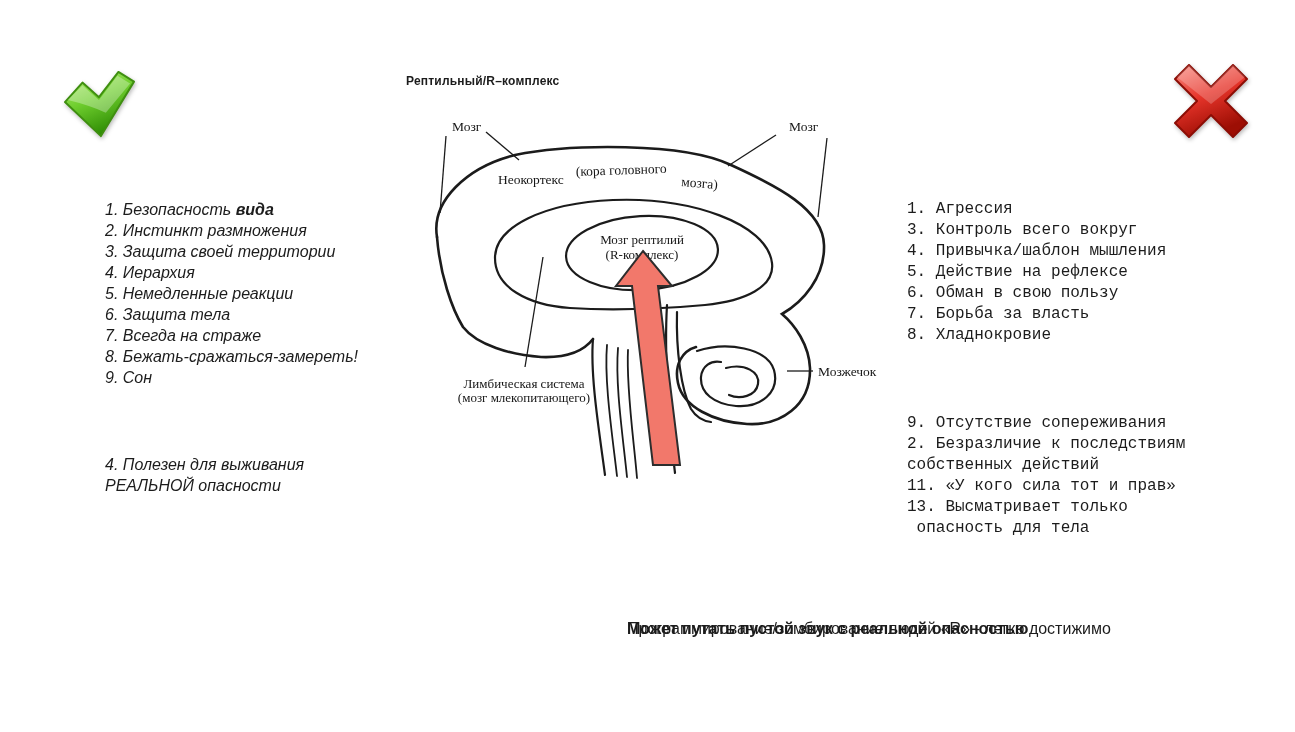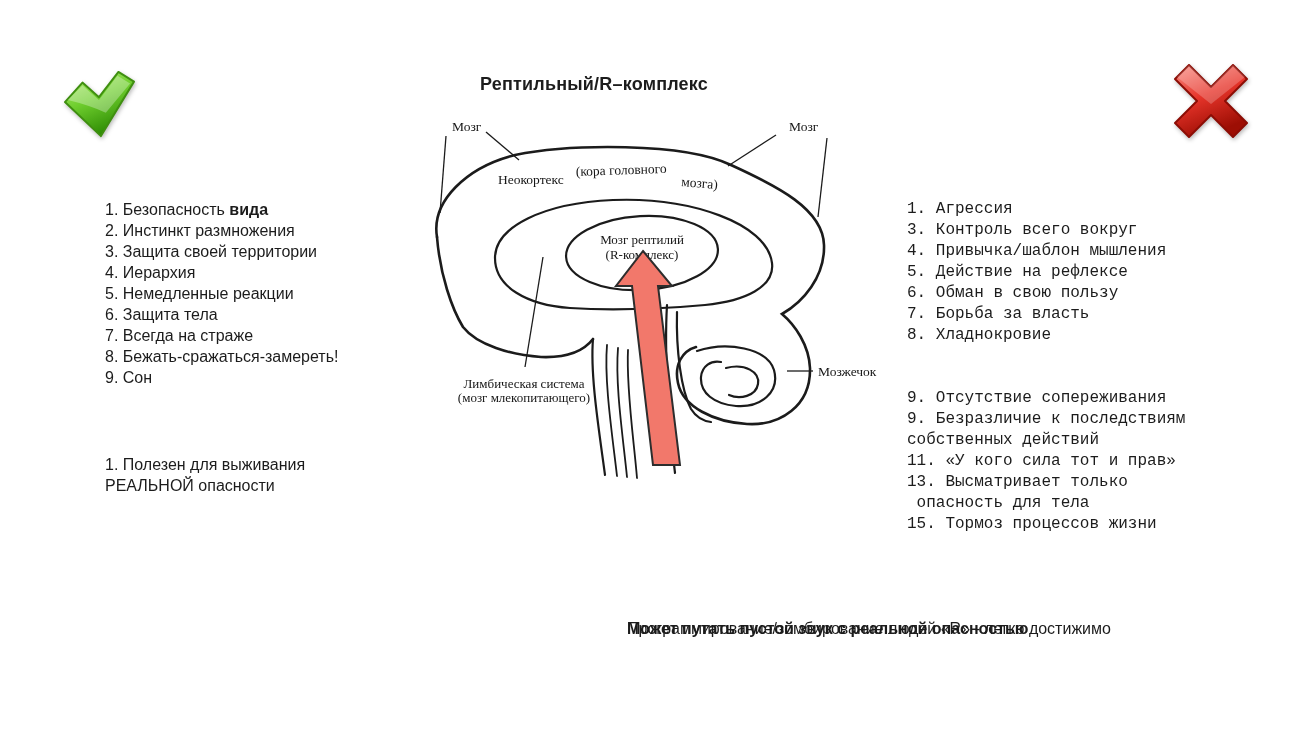--- a/index.html
+++ b/index.html
@@ -1,29 +1,29 @@
 <!DOCTYPE html>
 <html><head>
 <meta charset="utf-8">
 <style>
   html,body{margin:0;padding:0;background:#fff;}
   .canvas{position:relative;width:1295px;height:732px;background:#ffffff;overflow:hidden;
           font-family:"Liberation Sans",sans-serif;color:#1c1c1c;}
-  .title{position:absolute;left:394px;top:74px;width:400px;text-align:center;
-         font-size:18px;font-weight:bold;letter-spacing:.2px;}
+  .title{position:absolute;left:406px;top:74px;width:400px;
+         font-size:12px;font-weight:bold;letter-spacing:.2px;}
   .icon{position:absolute;filter:drop-shadow(1px 2px 2px rgba(0,0,0,.28));}
   .check{left:58px;top:68px;}
   .cross{left:1167px;top:57px;}
   .list{position:absolute;font-size:16px;line-height:21px;white-space:pre-wrap;}
-  .left-list{left:105px;top:157px;width:320px;}
+  .left-list{left:105px;top:157px;width:320px;font-style:italic;}
   .right-list{left:907px;top:157px;width:340px;font-family:Liberation Mono, monospace;}
   .li{white-space:pre-wrap;}
   .block-10{margin-top:24px;}
   .left-note{margin-top:40px;}
-  .group-2{}
+  .group-2{margin-top:25px;}
   .footer-line{position:absolute;left:627px;font-size:16px;line-height:21px;}
   .footer-1{top:618px;font-weight:bold;}
   .footer-2{top:618px;}
   .diagram{position:absolute;left:415px;top:105px;width:490px;height:380px;}
   .diagram text{font-family:"Liberation Serif","DejaVu Serif",serif;fill:#161616;}
 </style>
 </head>
 <body>
 
 <div class="canvas">
@@ -49,29 +49,29 @@
       </linearGradient>
     </defs>
     <path d="M22 8 L44 30 L66 8 L80 22 L58 44 L80 66 L66 80 L44 58 L22 80 L8 66 L30 44 L8 22 Z" fill="url(#gRed)" stroke="#8c0d05" stroke-width="2" stroke-linejoin="round"></path>
     <path d="M22 8 L44 30 L66 8 L78 20 L44 47 L10 20 Z" fill="#ffffff" opacity="0.22"></path>
   </svg>
 
   <div class="title">Рептильный/R–комплекс</div>
 
   <div class="list left-list">
     <div><div class="li"><span>1. Безопасность </span><b>вида</b></div><div class="li"><span>2. Инстинкт размножения</span><b></b></div><div class="li"><span>3. Защита своей территории</span><b></b></div><div class="li"><span>4. Иерархия</span><b></b></div><div class="li"><span>5. Немедленные реакции</span><b></b></div><div class="li"><span>6. Защита тела</span><b></b></div><div class="li"><span>7. Всегда на страже</span><b></b></div><div class="li"><span>8. Бежать-сражаться-замереть!</span><b></b></div><div class="li"><span>9. Сон</span><b></b></div></div>
-    <div class="li block-10">1. Полезен для выживания
+    <div class="li block-10">4. Полезен для выживания
 РЕАЛЬНОЙ опасности</div>
   </div>
 
   <div class="list right-list">
     <div><div class="li">1. Агрессия</div><div class="li">3. Контроль всего вокруг</div><div class="li">4. Привычка/шаблон мышления</div><div class="li">5. Действие на рефлексе</div><div class="li">6. Обман в свою пользу</div><div class="li">7. Борьба за власть</div><div class="li">8. Хладнокровие</div></div>
-    <div class="group-2"><div class="li">9. Отсутствие сопереживания</div><div class="li">9. Безразличие к последствиям
+    <div class="group-2"><div class="li">9. Отсутствие сопереживания</div><div class="li">2. Безразличие к последствиям
 собственных действий</div><div class="li">11. «У кого сила тот и прав»</div><div class="li">13. Высматривает только
- опасность для тела</div><div class="li">15. Тормоз процессов жизни</div></div>
+ опасность для тела</div></div>
   </div>
 
   <svg class="diagram" viewBox="0 0 490 380">
 
     <g fill="none" stroke="#1b1b1b" stroke-width="2.6" stroke-linecap="round">
 
       <path d="M22 132 C16 96 52 62 100 50 C155 39 268 37 316 60 C362 81 408 104 409 140
                C410 172 388 197 367 209 C380 220 394 240 395 263 C396 301 365 321 332 319
                C299 317 268 302 263 278 C259 260 267 246 281 242"></path>
 

